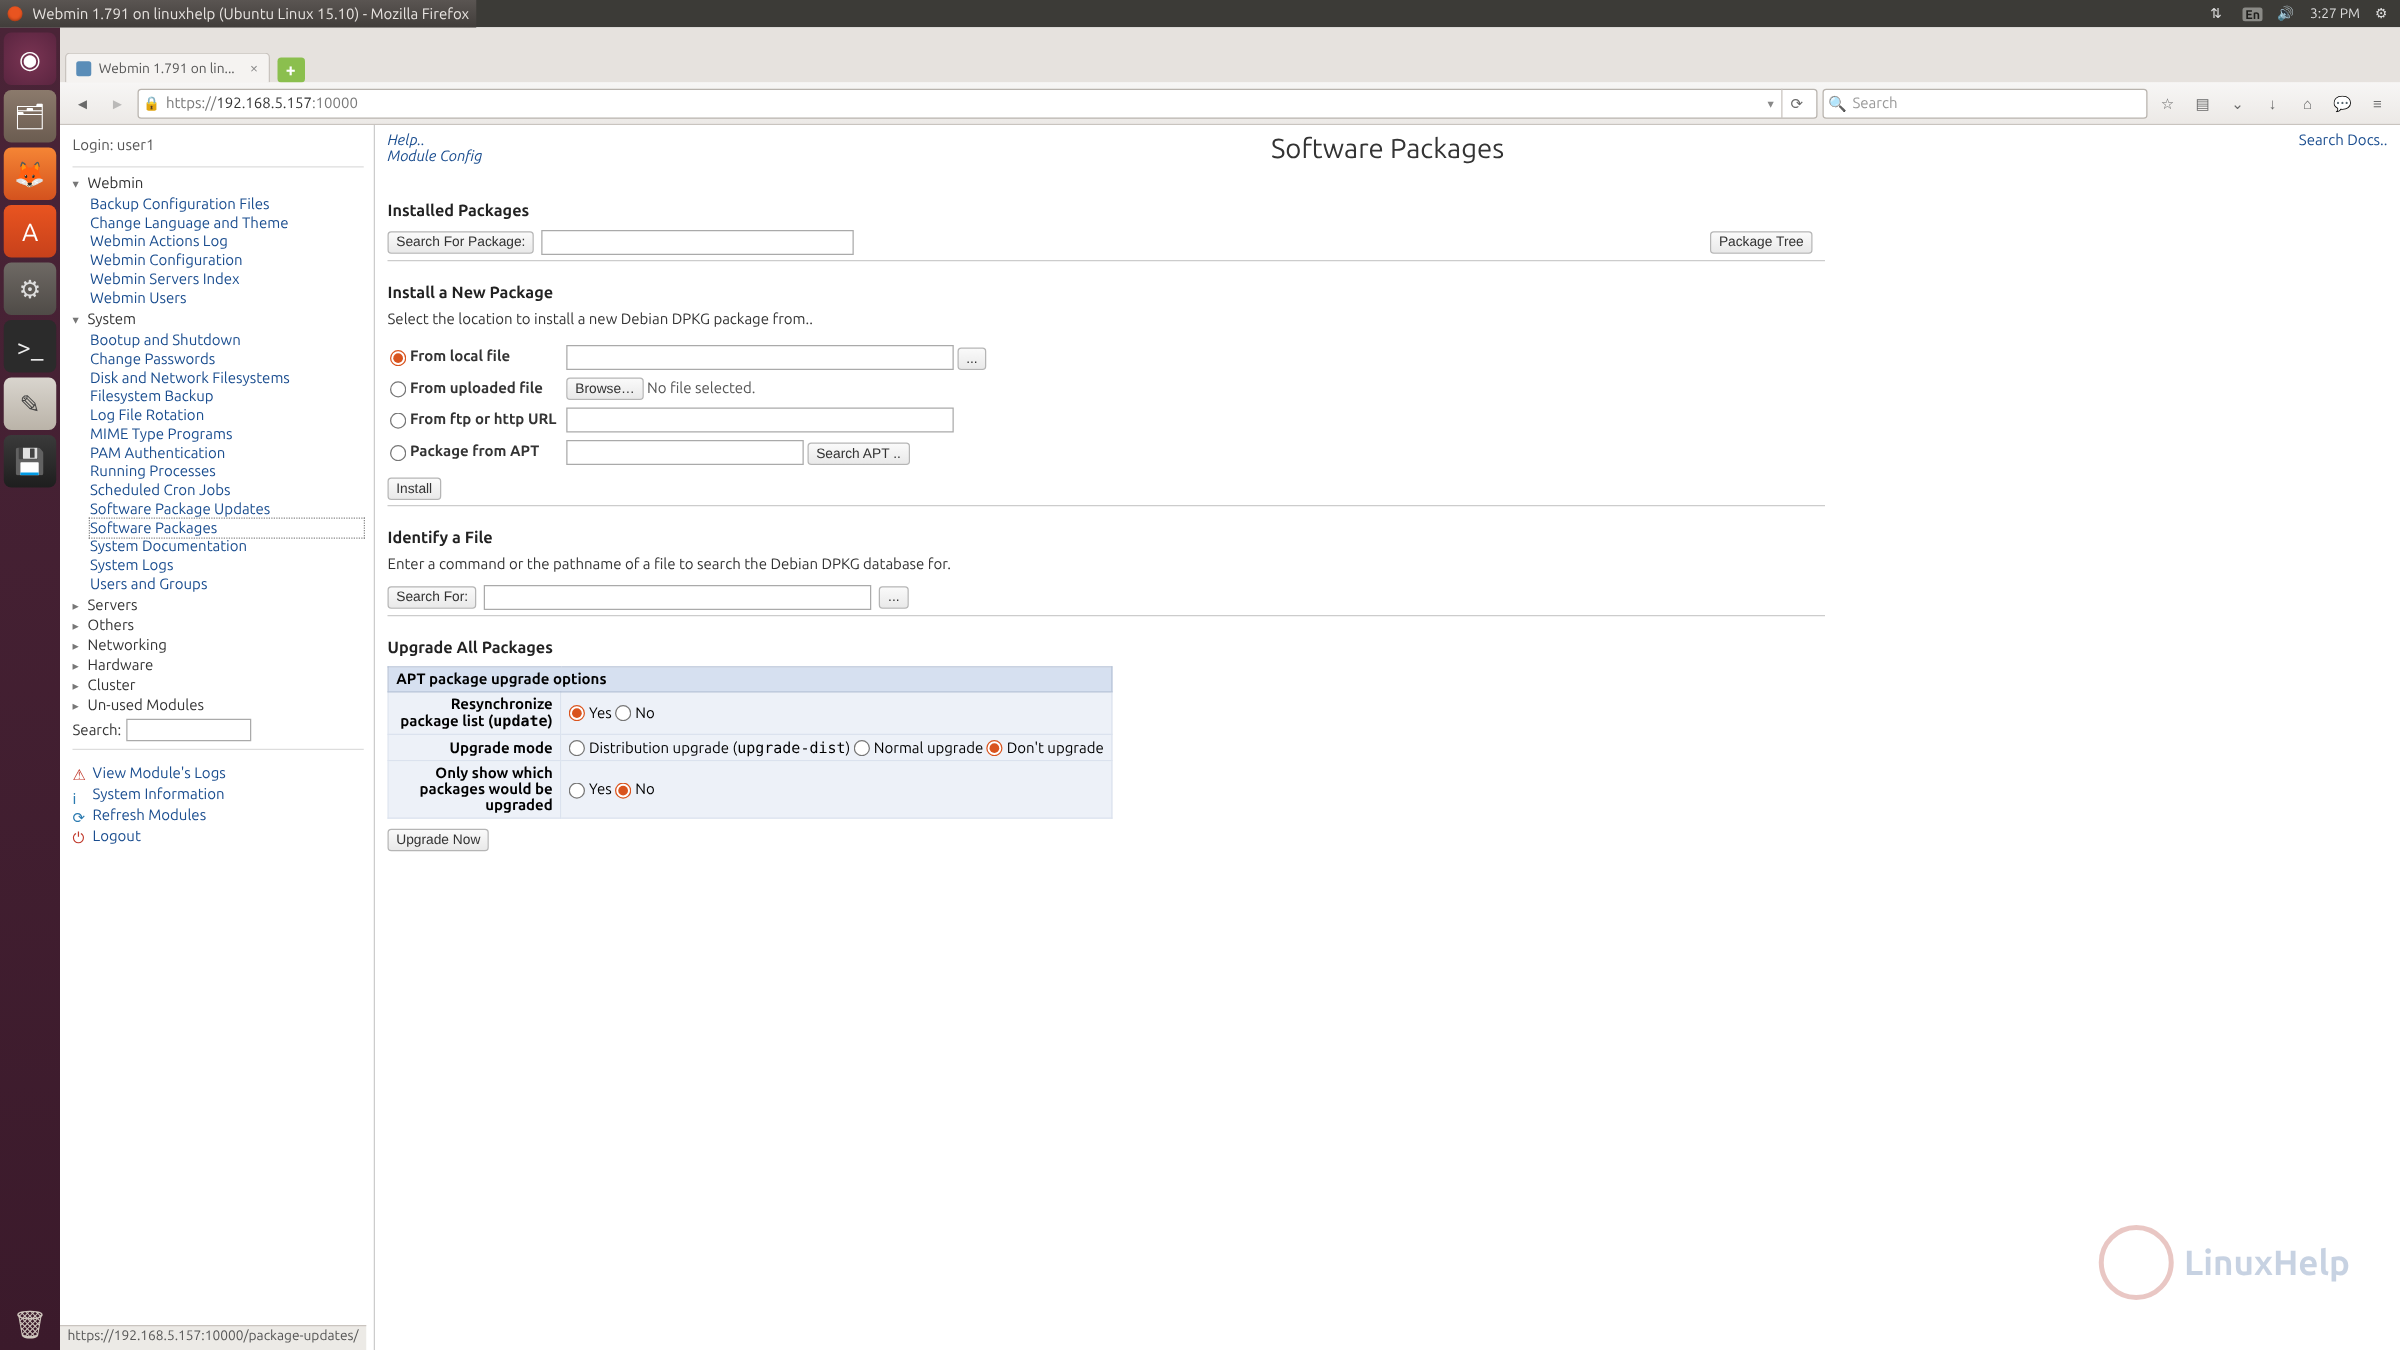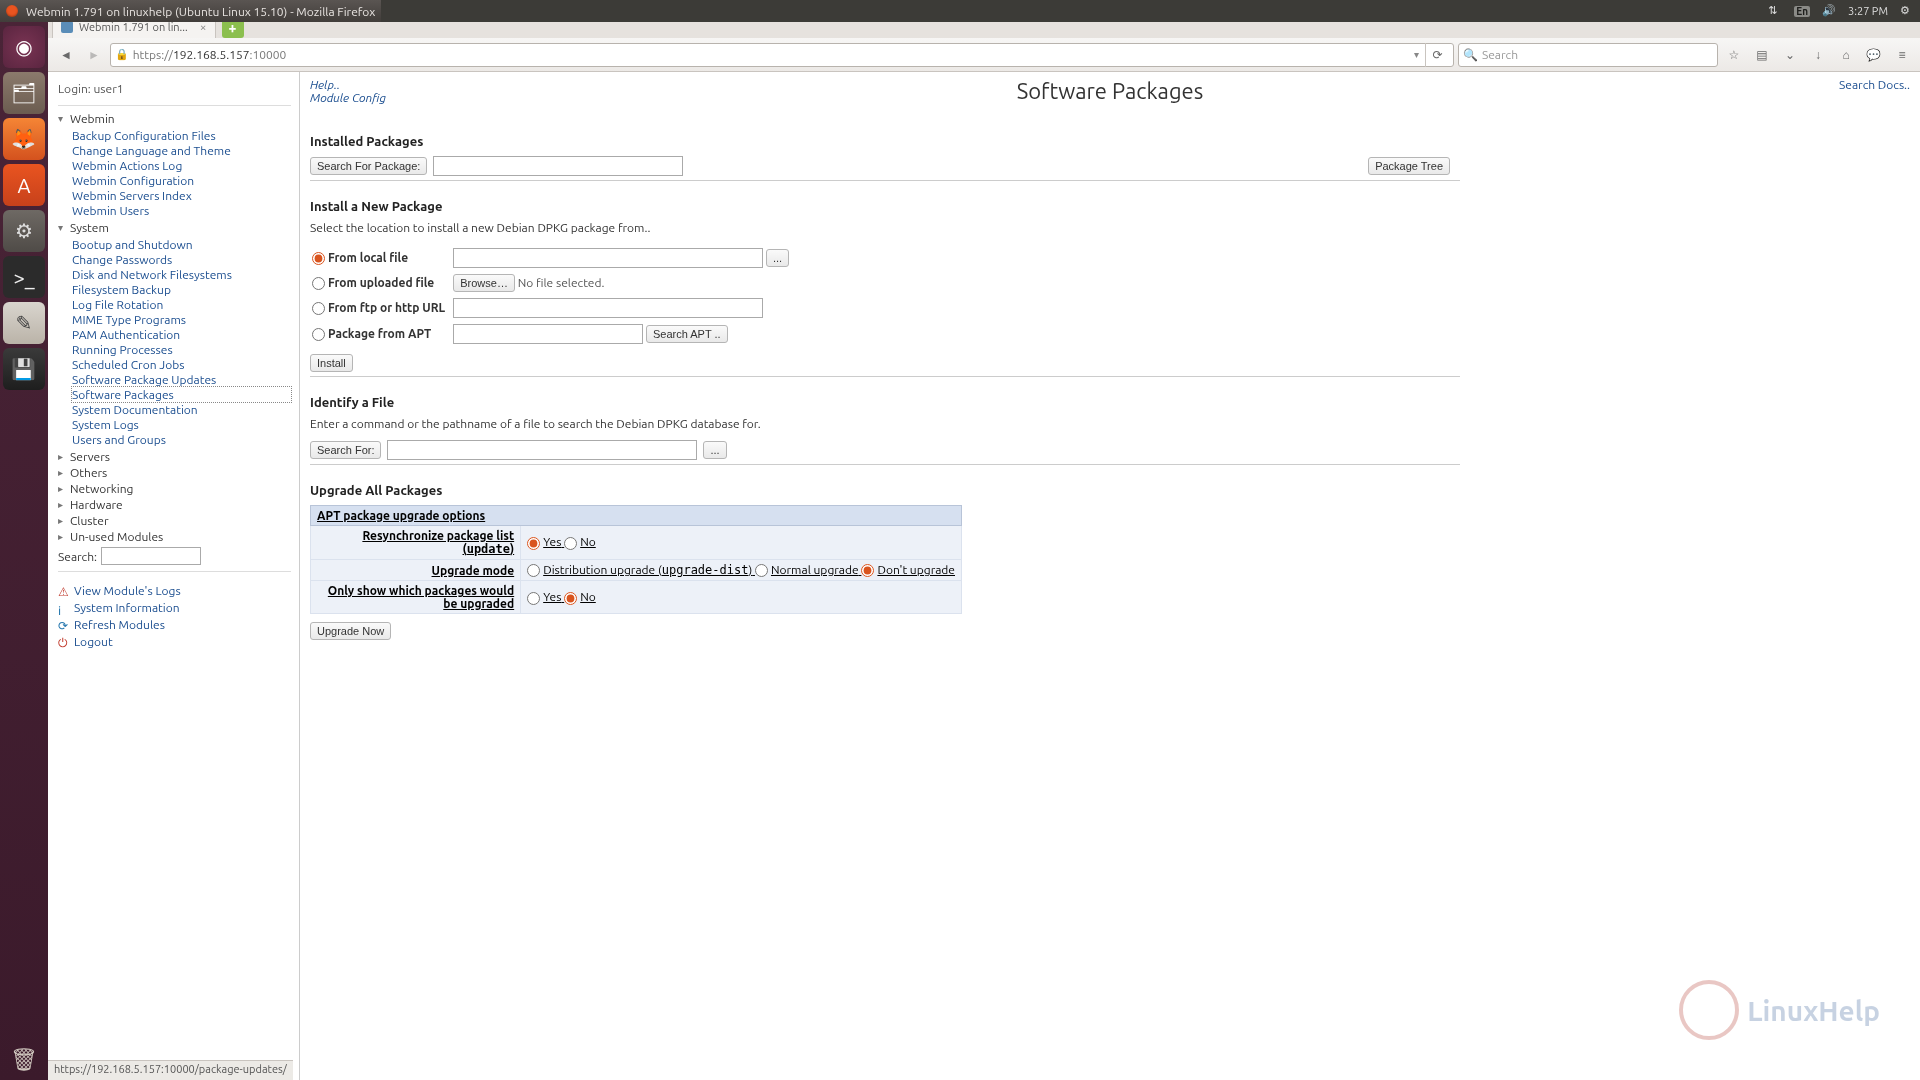--- a/index.html
+++ b/index.html
@@ -16,21 +16,21 @@
 .licon.files { background: linear-gradient(#8b7a6c,#6b5c50); }
 .licon.firefox { background: linear-gradient(#f58535,#d4521e); }
 .licon.software { background: linear-gradient(#e95420,#c7411b); }
 .licon.settings { background: linear-gradient(#6e6964,#4f4b47); color:#ddd; }
 .licon.terminal { background: #2b2b2b; color:#eee; }
 .licon.editor { background: linear-gradient(#d9d5ce,#bab3a8); color:#444; }
 .licon.disk { background: linear-gradient(#3a3a3a,#1e1e1e); color:#bbb; }
 .launcher .spacer { flex: 1; }
 .launcher .trash { width: 42px; height: 42px; display:flex; align-items:center; justify-content:center; color:#cfc6bd; font-size:22px; }
 .window { flex: 1; display: flex; flex-direction: column; background: #fff; position: relative; }
-.tabs { height: 16px; background: #e6e2de; display: flex; align-items: flex-end; padding-left: 4px; }
+.tabs { height: 44px; background: #e6e2de; display: flex; align-items: flex-end; padding-left: 4px; }
 .tab { background: #f5f3f1; border-radius: 4px 4px 0 0; height: 24px; display: flex; align-items: center; padding: 0 8px; gap: 6px; font-size: 11px; color: #555; border: 1px solid #c9c4bf; border-bottom: none; }
 .tab .favicon { width: 12px; height: 12px; background: #5a8db8; border-radius: 2px; }
 .tab .closex { color: #888; font-size: 12px; margin-left: 6px; }
 .newtab { width: 22px; height: 20px; background: #8bbf4e; color: #fff; display: flex; align-items: center; justify-content: center; margin-left: 6px; border-radius: 3px; font-size: 14px; font-weight: bold; }
 .toolbar { height: 34px; background: linear-gradient(#f7f6f5,#ece9e6); border-bottom: 1px solid #c9c4bf; display: flex; align-items: center; padding: 0 6px; gap: 4px; }
 .tbtn { width: 24px; height: 24px; display: flex; align-items: center; justify-content: center; color: #6a6a6a; border-radius: 3px; }
 .urlbar { flex: 1; height: 24px; background: #fff; border: 1px solid #b8b3ad; border-radius: 3px; display: flex; align-items: center; padding: 0 4px; gap: 4px; }
 .lock { color:#7a7a7a; font-size:11px; }
 .urltext { flex:1; font-size: 12px; color: #777; }
 .urltext .host{ color:#333; }
@@ -61,21 +61,21 @@
 .searchdocs { position:absolute; right:10px; top:6px; color:#1a4d8f; font-size:12px; text-decoration:none;}
 h2.section { font-size: 13px; font-weight: bold; margin: 18px 0 8px 0; color:#222;}
 h2.section.first { margin-top: 30px; }
 .hr { border:none; border-top:1px solid #ccc; margin: 4px 0 8px 0; width: 1150px;}
 .installed-row { display:flex; align-items:center; gap:6px; }
 .btnlook { background: linear-gradient(#fafafa,#e9e9e9); border:1px solid #b5b5b5; border-radius:3px; padding: 2px 6px; font-size:11px; color:#333; cursor:pointer;}
 input[type=text].field { border:1px solid #aaa; height:20px; font-size:12px; padding:0 3px; background:#fff;}
 .pkgtree { position:absolute; right:10px; }
 table.formtab td { padding: 2px 6px 2px 0; vertical-align: middle; font-size:12px; color:#333;}
 input[type=radio]{ accent-color:#d9541e; margin-right:3px; vertical-align:middle;}
-.aptbox { border-collapse: collapse; width: 652px; text-decoration: underline; }
+.aptbox { border-collapse: collapse; width: 580px; }
 .aptbox th { background:#d6e0f0; text-align:left; font-weight:bold; font-size:12px; padding:3px 6px; border:1px solid #b8c4d8;}
 .aptbox td { background:#edf1f8; font-size:12px; padding:3px 6px; border:1px solid #dbe2ee; text-align:right;}
 .aptbox td.opts { text-align:left; white-space:nowrap;}
 .mono { font-family: monospace; }
 .statusbar { position:absolute; left:0; bottom:0; height:20px; background:#eceae6; border-top:1px solid #c9c4bf; color:#555; font-size:11px; padding:2px 6px; }
 .watermark { position:absolute; right:40px; bottom:40px; opacity:0.3; display:flex; align-items:center; gap:8px; color:#4a6ea0; font-size:28px; font-weight:bold;}
 .watermark .logo { width:60px;height:60px;border-radius:50%; border:4px solid #b94a3e; position:relative;}
 .menubar-icons { display:flex; gap:12px; align-items:center;}
 .en-badge { background:#8a8a86; color:#1e1e1c; font-size:10px; font-weight:bold; padding:0 2px; border-radius:2px;}
 </style>

